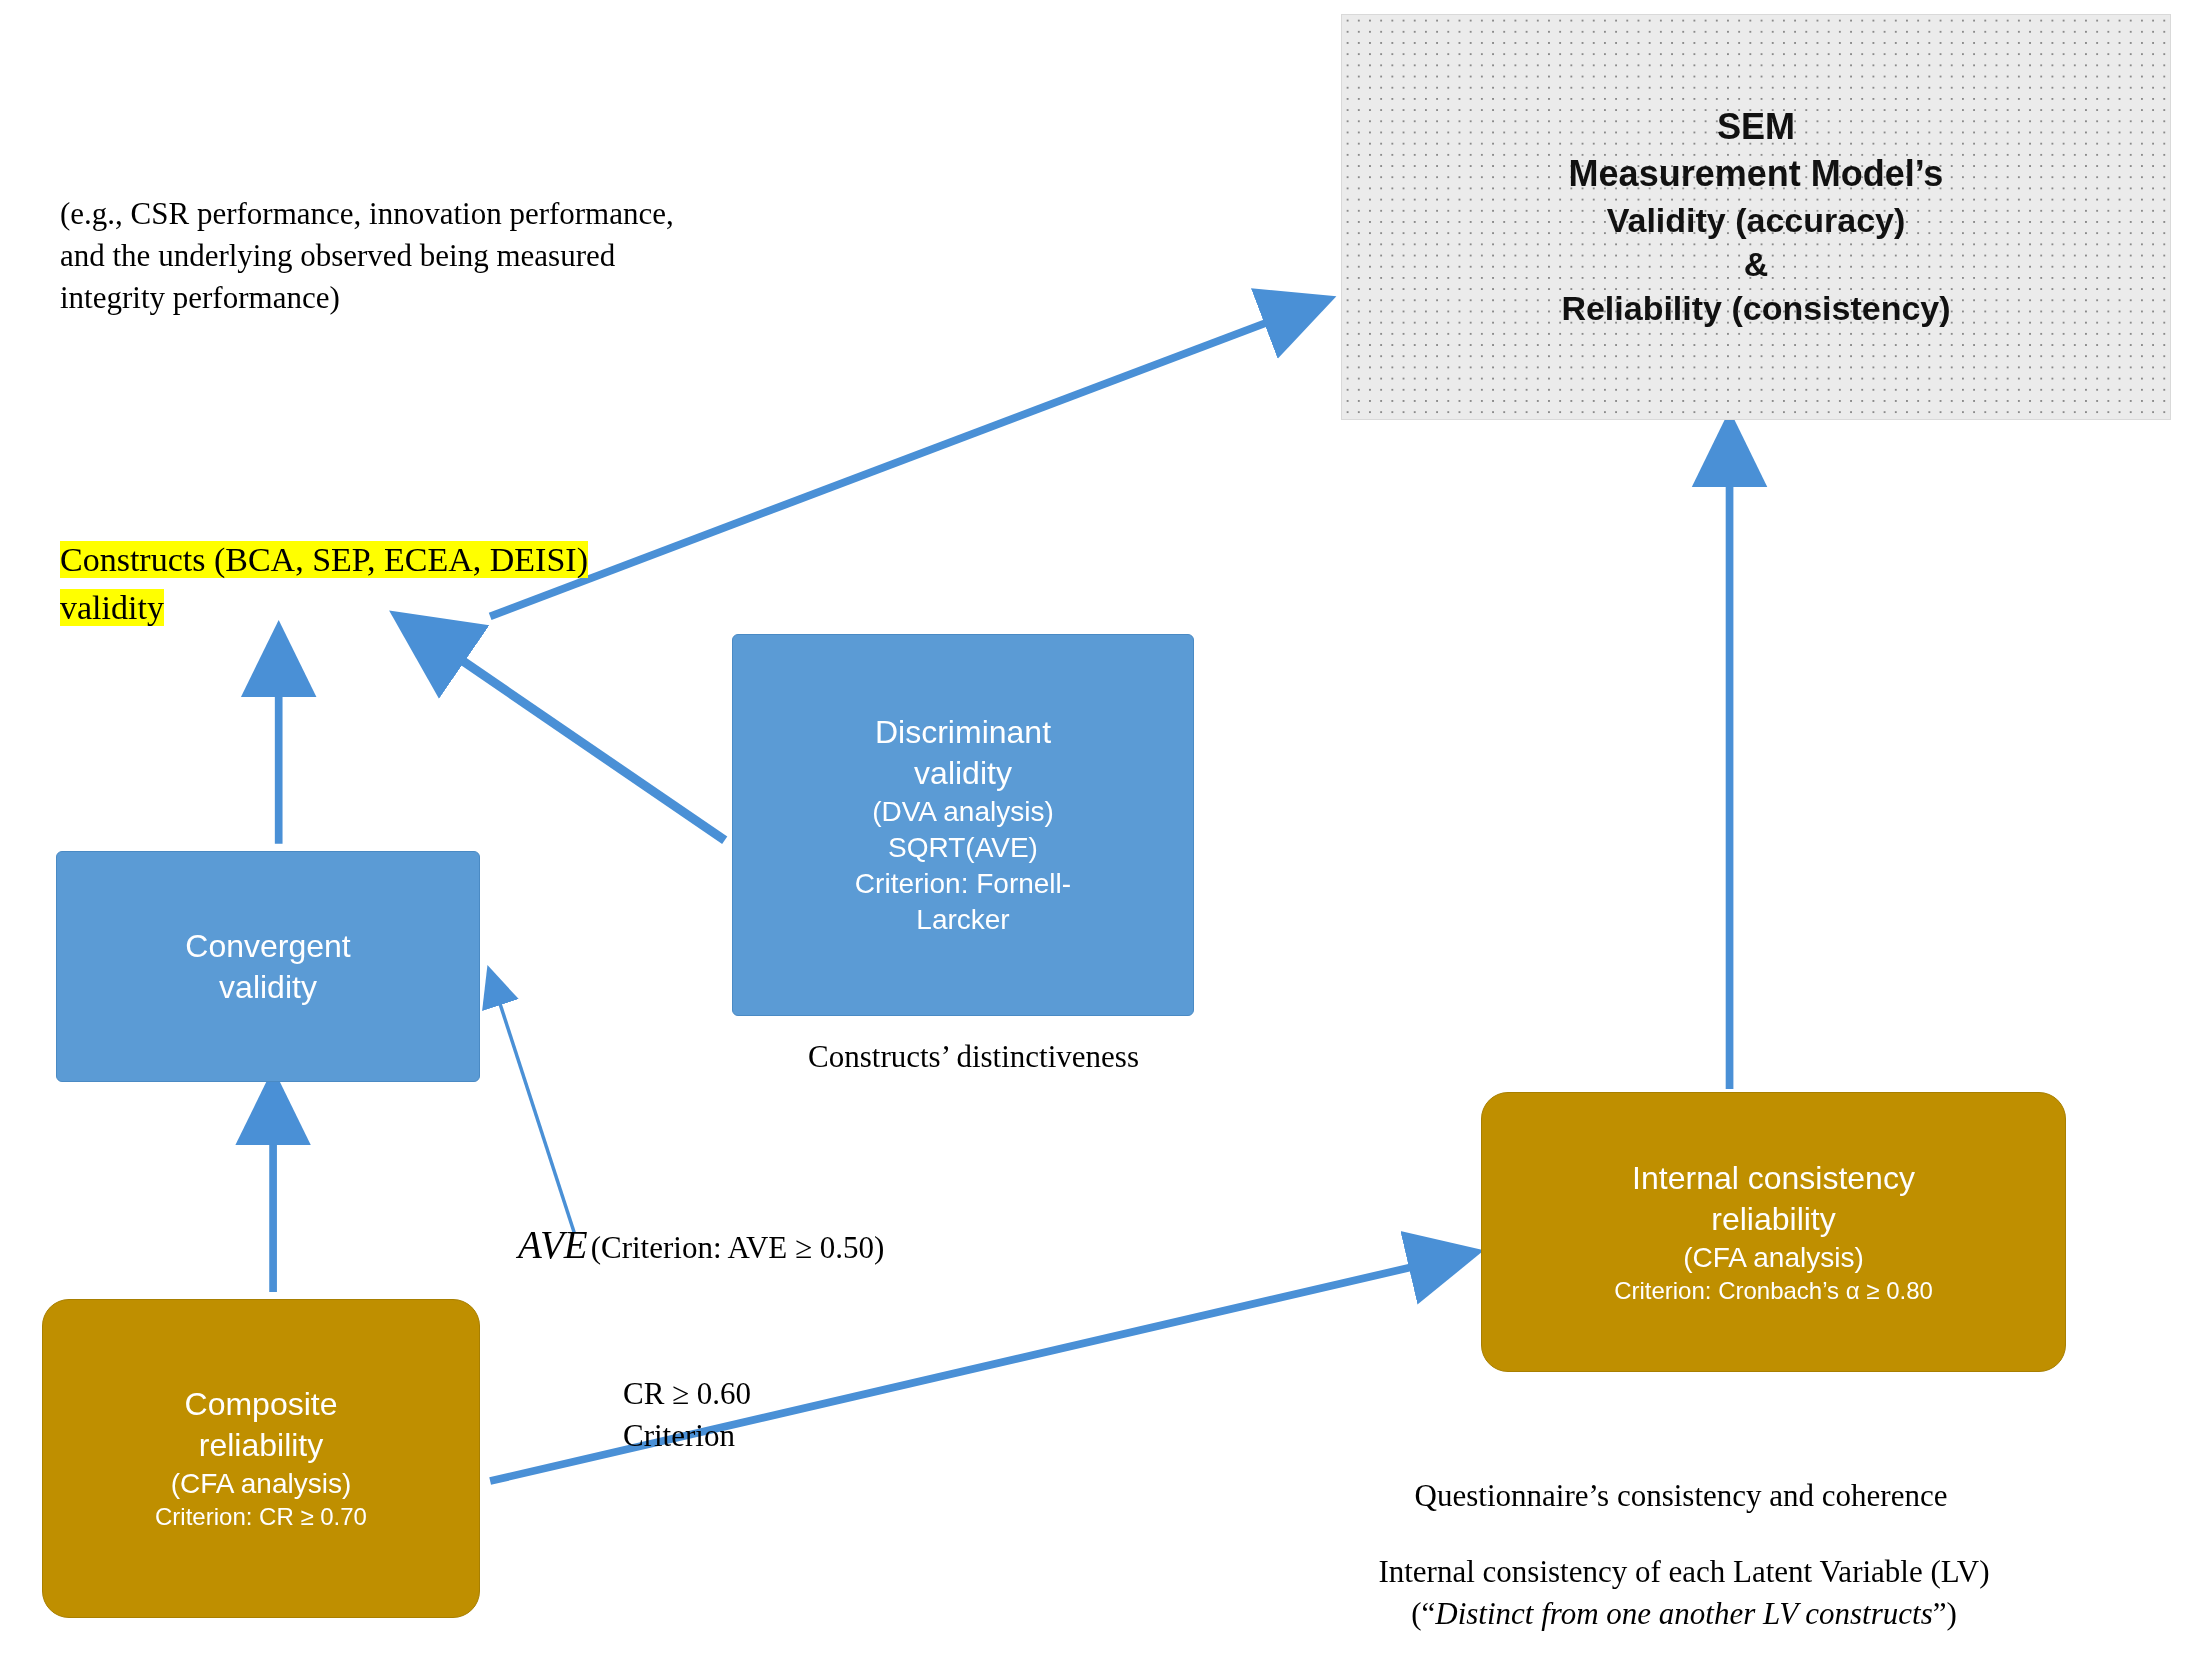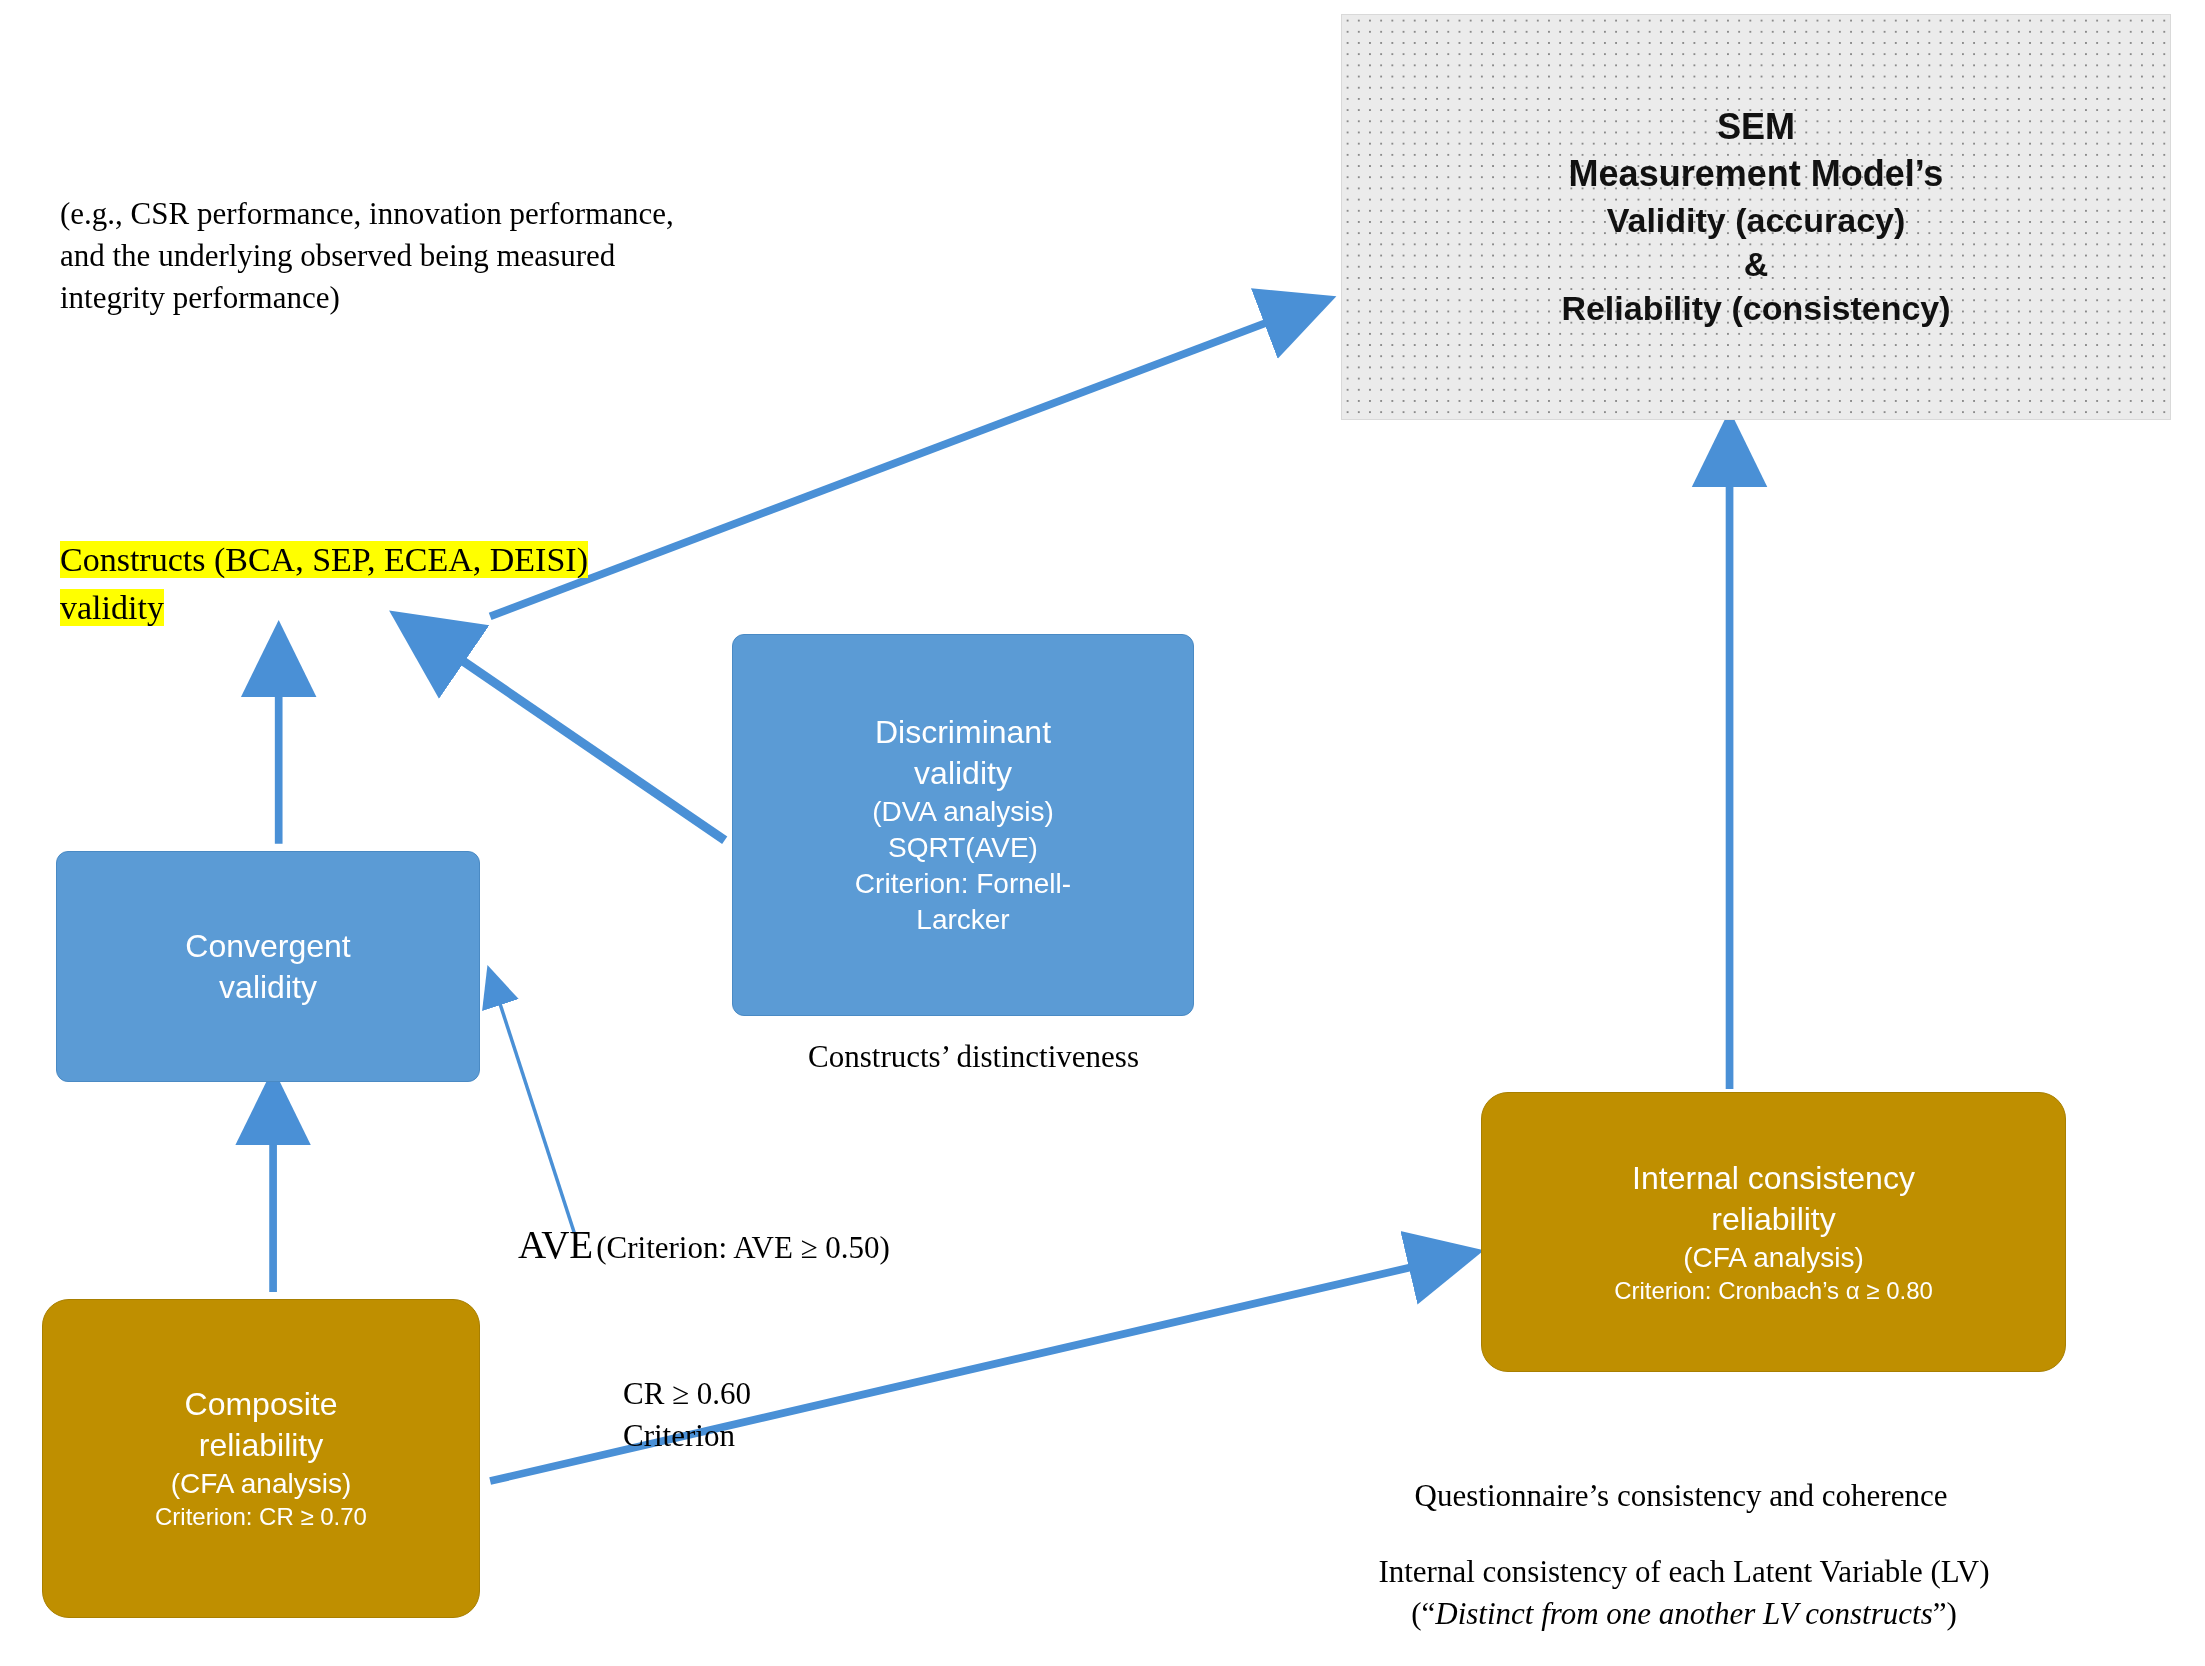--- a/index.html
+++ b/index.html
@@ -46,21 +46,21 @@
   }
   .sem-line-1 { font-size: 36px; }
   .sem-line-2 { font-size: 36px; }
   .sem-line-3 { font-size: 34px; }
   .sem-line-4 { font-size: 34px; }
   .sem-line-5 { font-size: 34px; }
 
   .blue-box {
     background-color: #5b9bd5;
     border: 1.4px solid #4a8ac4;
-    border-radius: 12px;
+    border-radius: 6px;
     color: #ffffff;
     line-height: 1.28;
   }
   .gold-box {
     background-color: #bf8f00;
     border: 1.4px solid #a87f00;
     border-radius: 27px;
     color: #ffffff;
     line-height: 1.28;
   }
@@ -87,20 +87,21 @@
     background: #ffff00;
     display: inline;
     box-decoration-break: clone;
     -webkit-box-decoration-break: clone;
   }
   .t-caption {
     font-size: 31px;
   }
   .t-ave {
     font-size: 39px;
+    font-style: italic;
   }
   .t-ave-sub {
     font-size: 31px;
   }
   .t-cr {
     font-size: 31px;
   }
   .italic {
     font-style: italic;
   }

